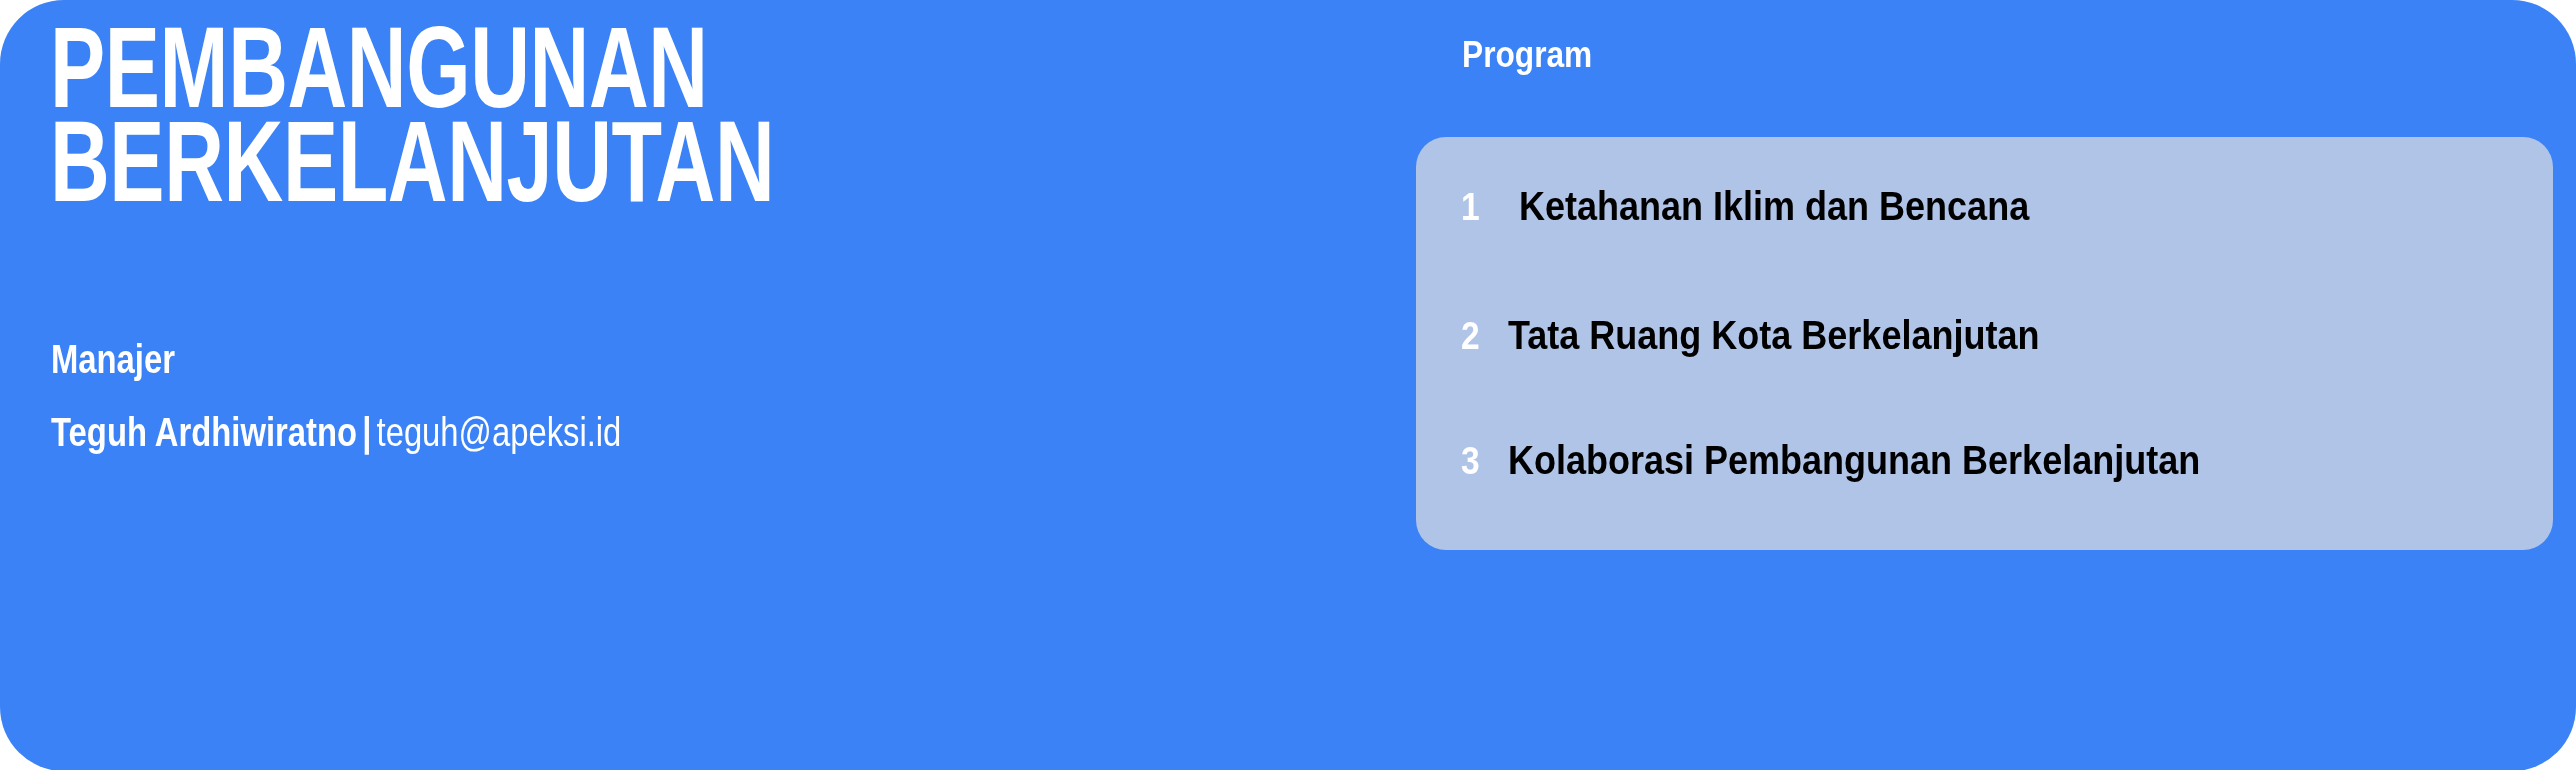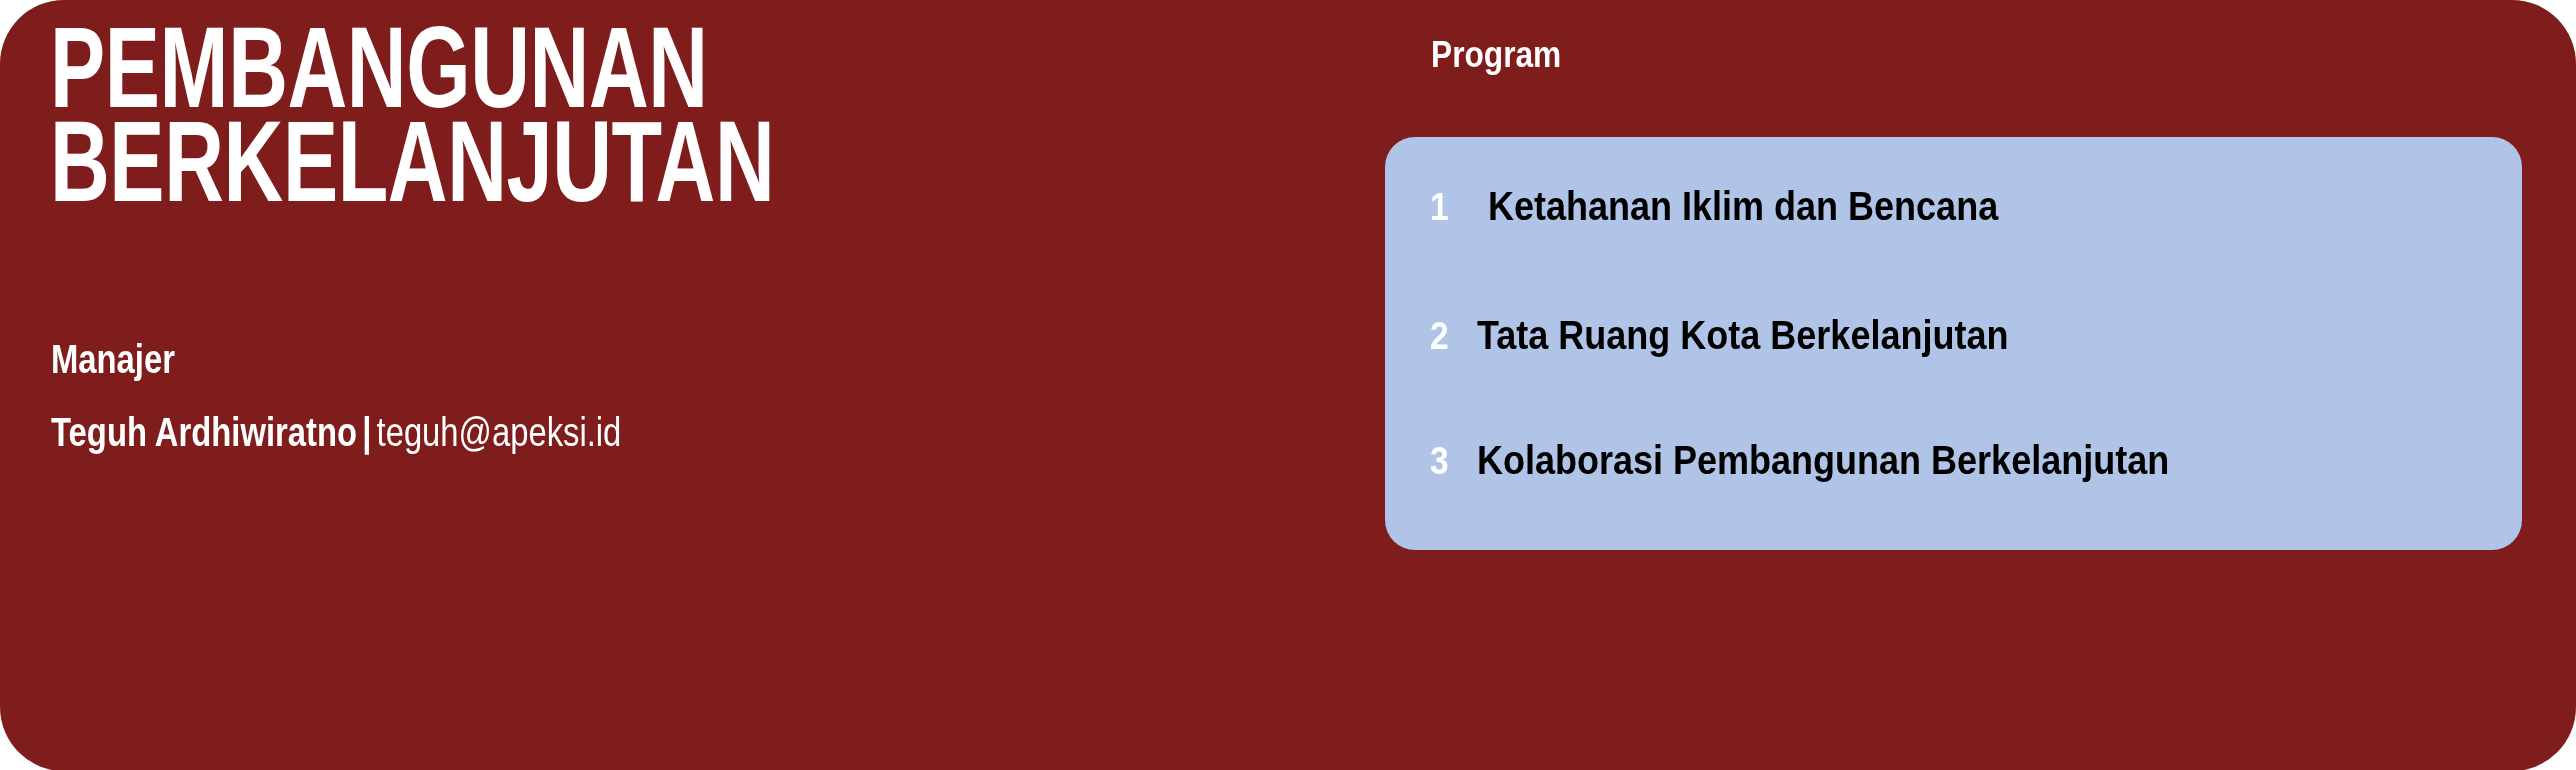--- a/index.html
+++ b/index.html
@@ -88,21 +88,21 @@
     font-size: 41px;
     vertical-align: baseline;
   }
   .person-name { font-weight: bold; }
   .person-sep  { font-weight: bold; padding: 0 6.4px; }
   .person-mail { font-weight: normal; }
 
   
   #right-col {
     position: absolute;
-    left: 1385px;
+    left: 1416px;
     top: 0;
     width: 1140px;
     height: 750px;
   }
 
   #program-label {
     position: absolute;
     left: 46px;
     top: 37px;
     color: #ffffff;
@@ -159,21 +159,21 @@
     transform-origin: left center;
     transform: scaleX(0.90);
   }
   #program-item-0 .item-label { margin-left: 24.5px; }
   #program-item-1 .item-label { margin-left: 14px; }
   #program-item-2 .item-label { margin-left: 14px; }
 </style>
 </head>
 <body>
 
-<div id="panel" style="background: #7f1d1d;">
+<div id="panel" style="background: #3b82f6;">
 
   <div id="left-col">
 
     <div id="title-line-1" class="title-line" style="color: rgb(255, 255, 255);">PEMBANGUNAN</div>
 
     <div id="title-line-2" class="title-line" style="color: rgb(255, 255, 255);">BERKELANJUTAN</div>
 
     <div id="role-label" style="color: rgb(255, 255, 255);">Manajer</div>
 
     <div id="person-line">

